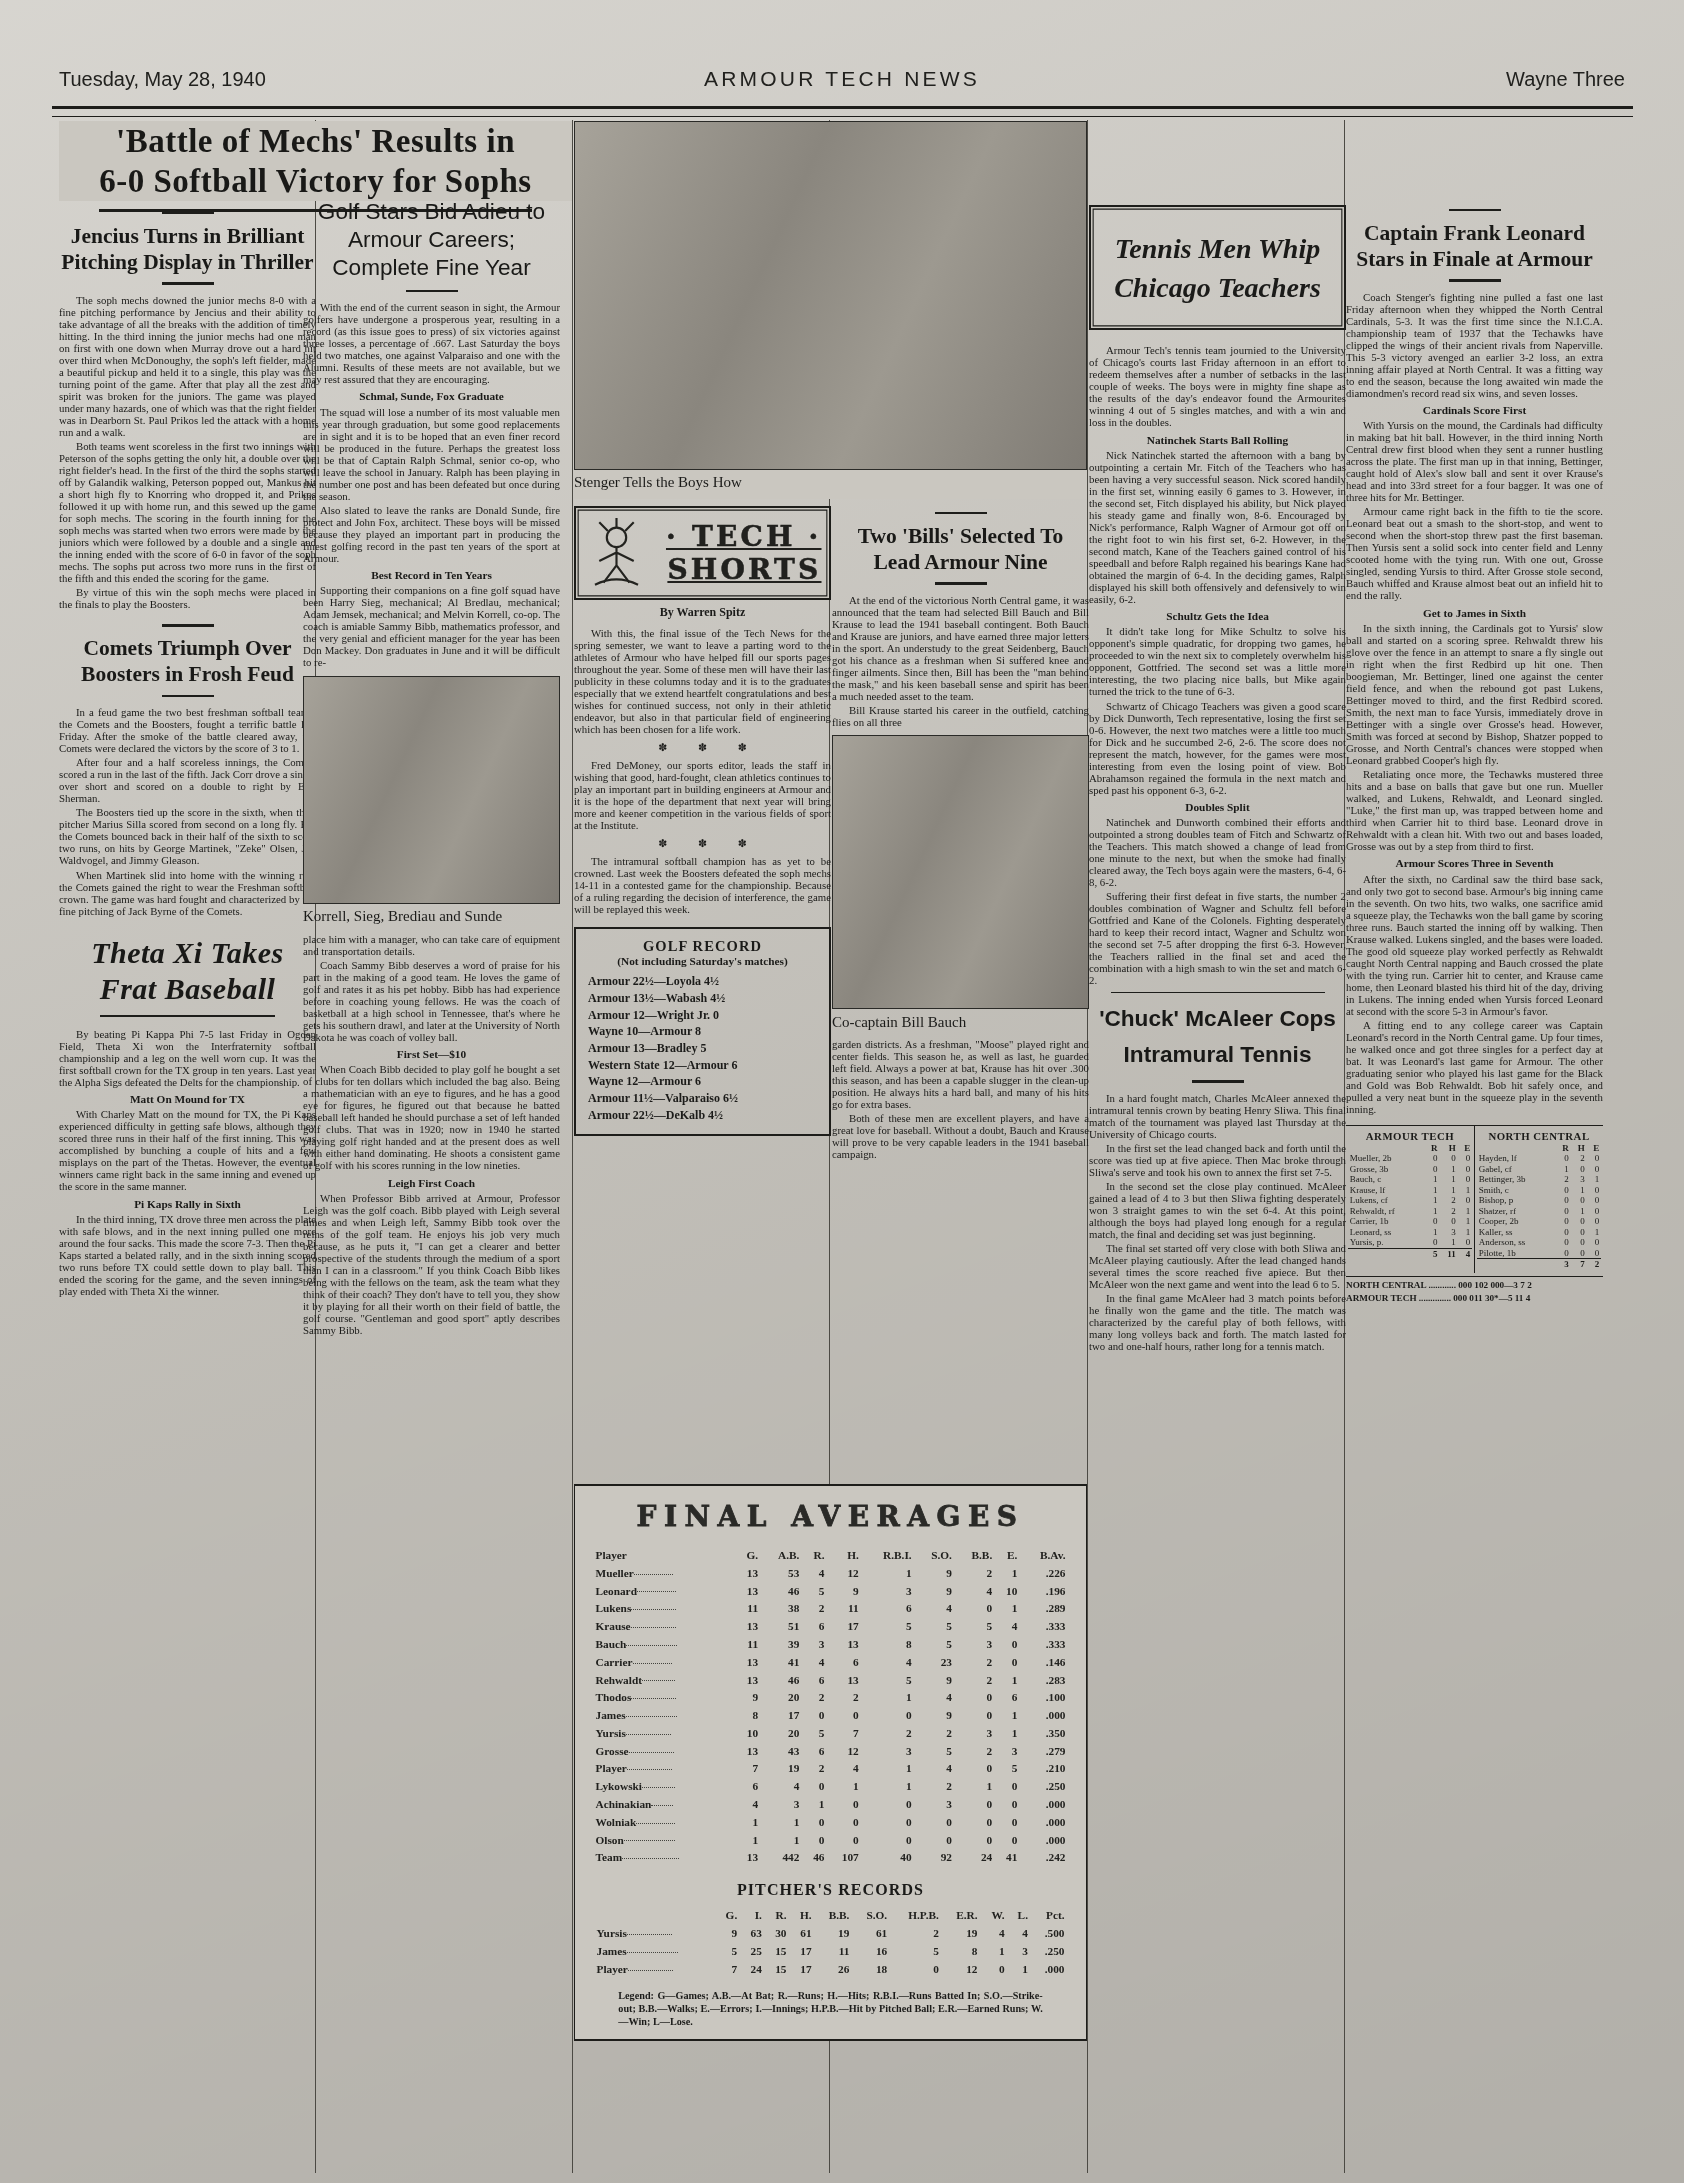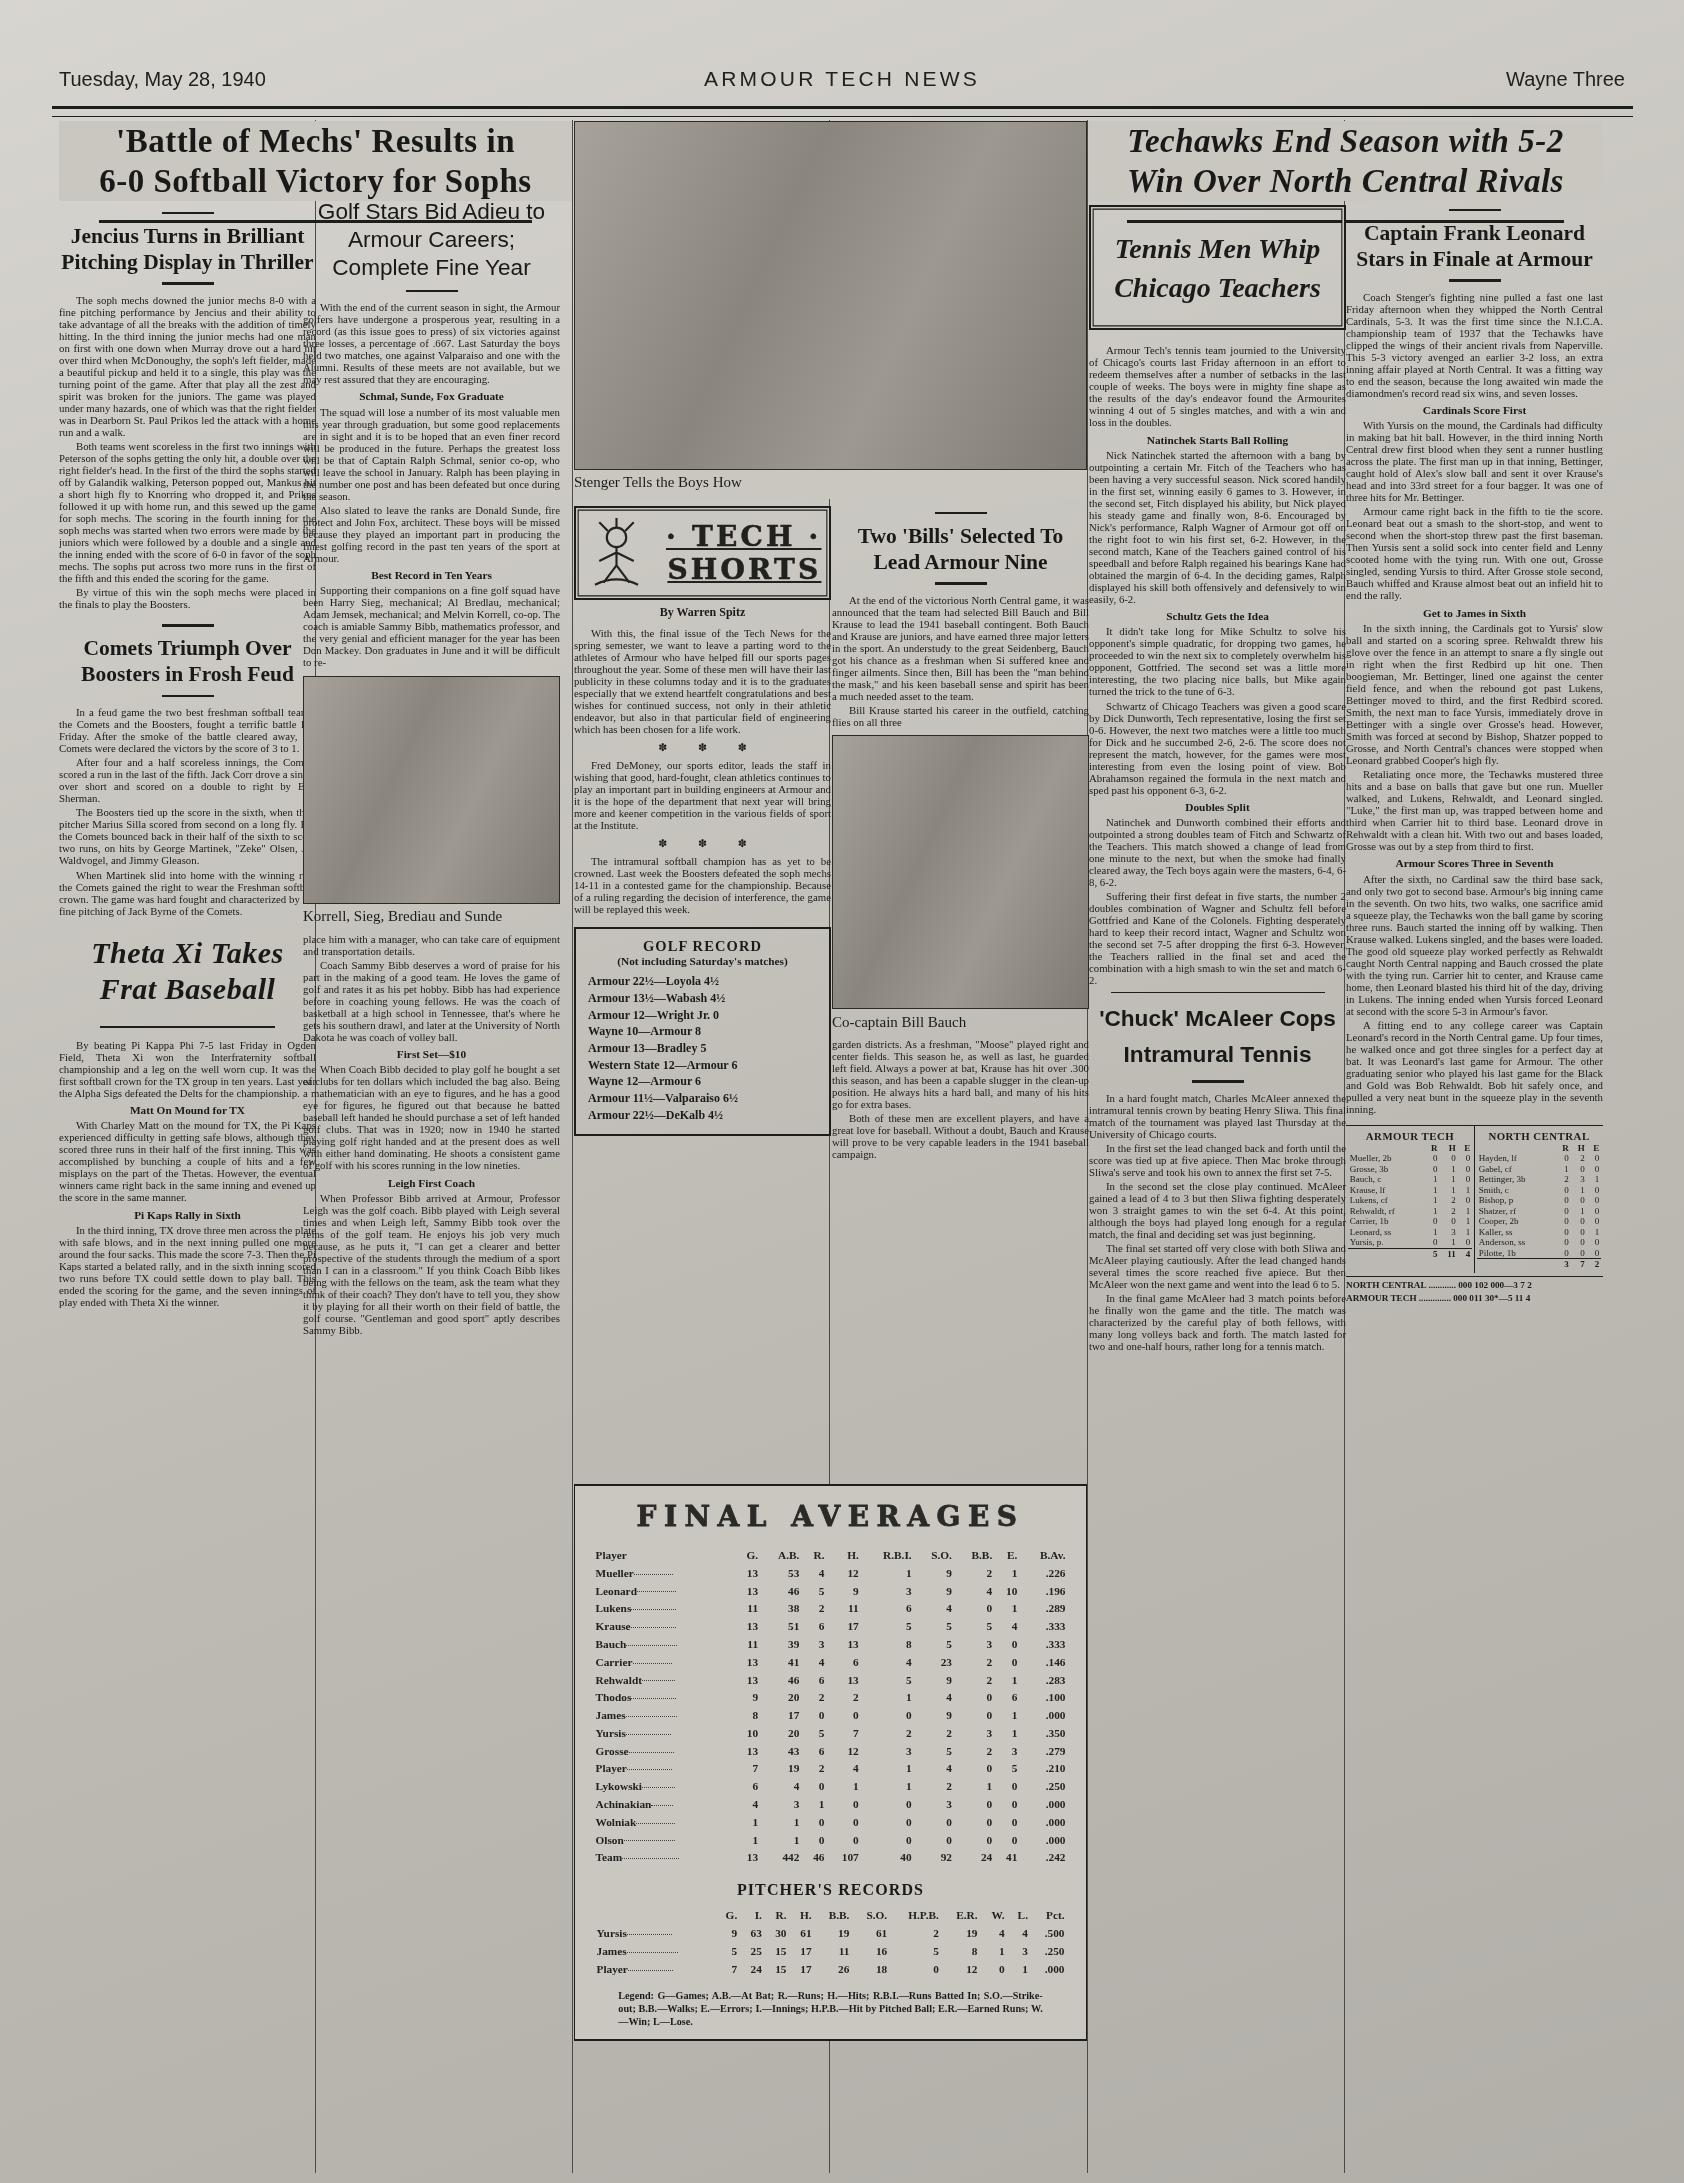--- a/index.html
+++ b/index.html
@@ -18,21 +18,21 @@
     border-top:3.2px solid #1d1d1a;border-bottom:1.6px solid #1d1d1a;}
   
   .vr{position:absolute;top:120px;width:1.1px;height:2053px;background:#4c4a44;z-index:1;}
   
   .blk{position:absolute;z-index:2;background:#cac7c0;}
   .col{position:absolute;z-index:2;overflow:hidden;}
   .col p{margin:0 0 2.2px 0;font-size:10.8px;line-height:12px;text-align:justify;text-indent:17px;}
   .col p.nt{text-indent:0;}
   h1,h2,h3{margin:0;font-weight:bold;color:#191917;}
   .disp{font-size:33px;line-height:40px;text-align:center;letter-spacing:0.5px;}
-  .disp .u{display:inline-block;border-bottom:3.8px solid #1d1d1a;padding-bottom:19px;}
+  .disp .u{display:inline-block;border-bottom:3.8px solid #1d1d1a;padding-bottom:8px;}
   .ital{font-style:italic;}
   .h-art{font-family:"Liberation Serif",serif;font-size:21.5px;line-height:26px;text-align:center;font-weight:bold;margin:3.2px 0 5.4px;}
   .h-sans{font-family:"Liberation Sans",sans-serif;font-weight:normal;font-size:22.6px;line-height:28px;}
   .h-sansb{font-family:"Liberation Sans",sans-serif;font-weight:bold;}
   .rule-s{width:52px;height:2.7px;background:#1d1d1a;margin:7.5px auto 8.6px;}
   .rule-l{height:1.6px;background:#1d1d1a;margin:5.4px 21.5px 7.5px;}
   .subhead{font-size:11.3px;font-weight:bold;text-align:center;margin:5.4px 0 3.2px;}
   .stars{text-align:center;font-size:10.8px;letter-spacing:14px;margin:5.4px 0;text-indent:14px;}
   .photo{background:#96928a;background-image:linear-gradient(115deg,#a7a39a,#8a867e 38%,#9d9990 63%,#7f7b74);
     border:1.6px solid #2a2a27;margin:7.5px 0 4.3px;}
@@ -98,24 +98,20 @@
   <div class="blk" style="left:59px;top:121px;width:513px;height:80px;">
     <h1 class="disp"><span>'Battle of Mechs' Results in</span><br>
     <span class="u">6-0 Softball Victory for Sophs</span></h1>
   </div>
 
   <div class="blk" style="left:574px;top:121px;width:513px;">
     <div class="photo" style="height:347px;margin-top:0;"></div>
     <div class="cap">Stenger Tells the Boys How</div>
   </div>
 
-  <div class="blk" style="left:1089px;top:121px;width:513px;height:80px;">
-    <h1 class="disp ital"><span>Techawks End Season with 5-2</span><br>
-    <span class="u">Win Over North Central Rivals</span></h1>
-  </div>
 
   <div class="col" style="left:59px;top:204px;width:257px;height:1969px;">
     <div class="rule-s"></div>
     <h2 class="h-art">Jencius Turns in Brilliant Pitching Display in Thriller</h2>
     <div class="rule-s"></div>
     <div>
         <p>The soph mechs downed the junior mechs 8-0 with a fine pitching performance by Jencius and their ability to take advantage of all the breaks with the addition of timely hitting. In the third inning the junior mechs had one man on first with one down when Murray drove out a hard hit over third when McDonoughy, the soph's left fielder, made a beautiful pickup and held it to a single, this play was the turning point of the game. After that play all the zest and spirit was broken for the juniors. The game was played under many hazards, one of which was that the right fielder was in Dearborn St.  Paul Prikos led the attack with a home run and a walk.</p>
         <p>Both teams went scoreless in the first two innings with Peterson of the sophs getting the only hit, a double over the right fielder's head. In the first of the third the sophs started off by Galandik walking, Peterson popped out, Mankus hit a short high fly to Knorring who dropped it, and Prikos followed it up with home run, and this sewed up the game for soph mechs. The scoring in the fourth inning for the soph mechs was started when two errors were made by the juniors which were followed by a double and a single and the inning ended with the score of 6-0 in favor of the soph mechs. The sophs put across two more runs in the first of the fifth and this ended the scoring for the game.</p>
         <p>By virtue of this win the soph mechs were placed in the finals to play the Boosters.</p>
       </div>

